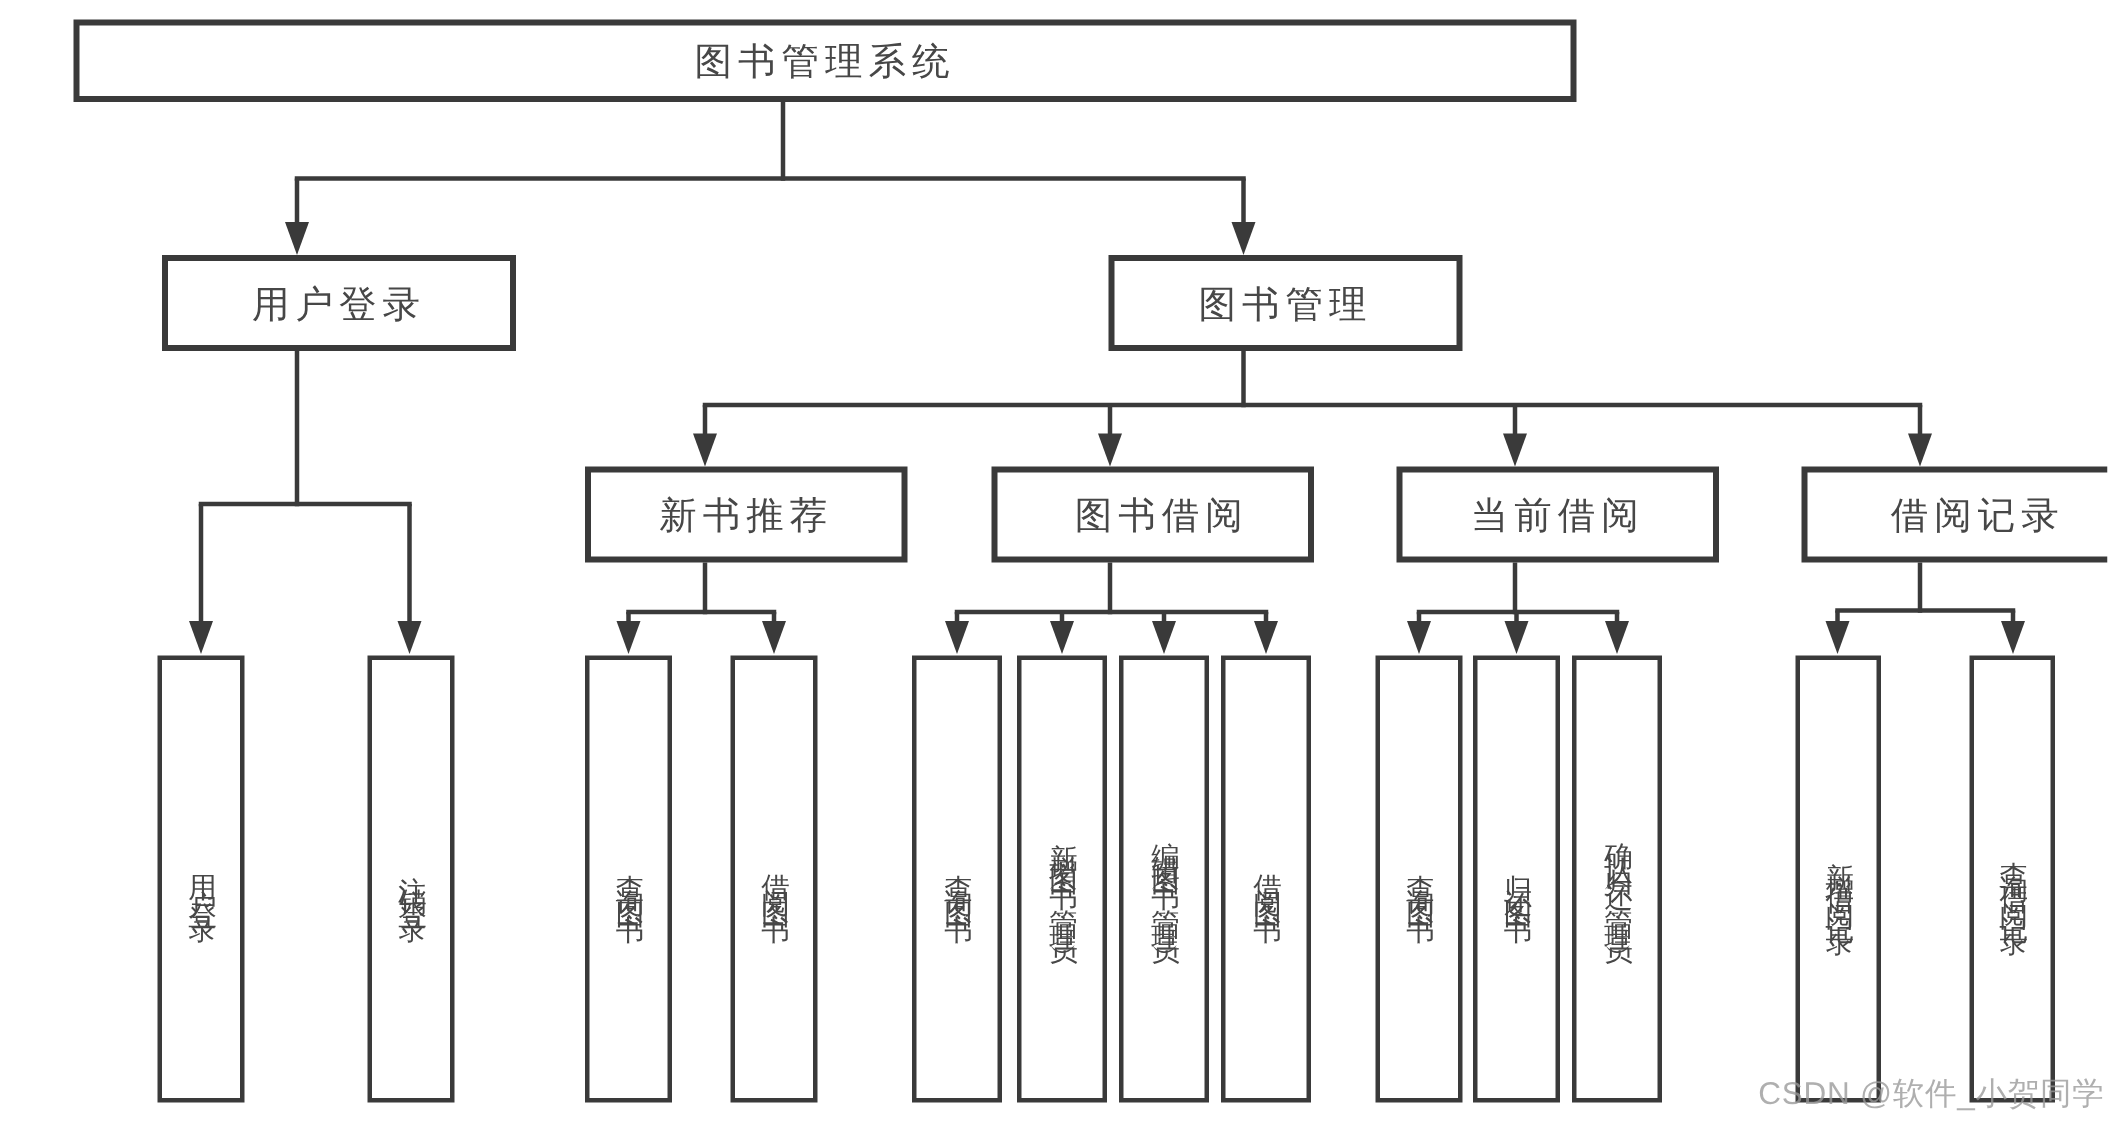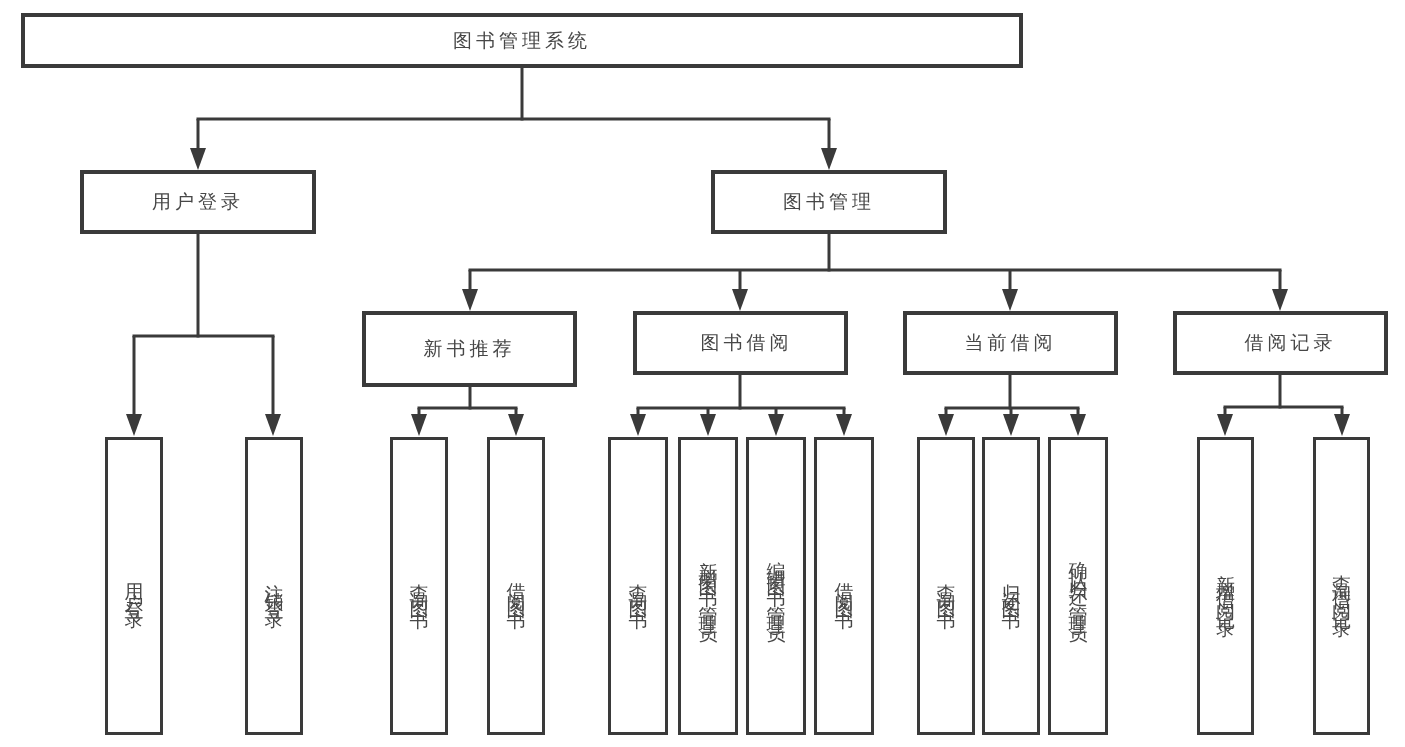--- a/index.html
+++ b/index.html
@@ -29,25 +29,26 @@
     fill: #3a3a3a;
   }
   .hbox {
     position: absolute;
     box-sizing: border-box;
     border: 4px solid #3a3a3a;
     background: #ffffff;
     display: flex;
     align-items: center;
     justify-content: center;
-    font-size: 19px;
+    font-size: 25px;
     letter-spacing: 4px;
     color: #474747;
     white-space: nowrap;
     z-index: 2;
+    margin-left: 28px;
   }
   .vbox {
     position: absolute;
     box-sizing: border-box;
     border: 3px solid #3a3a3a;
     background: #ffffff;
     writing-mode: vertical-rl;
     display: flex;
     align-items: center;
     justify-content: center;
@@ -147,21 +148,21 @@
       <line x1="1342" y1="407" x2="1342" y2="420"></line>
       <polygon points="1334,414 1350,414 1342,436"></polygon>
     </g>
   </svg>
 
   <div class="hbox" style="left:21px; top:13px; width:1002px; height:55px;">图书管理系统</div>
 
   <div class="hbox" style="left:80px; top:170px; width:236px; height:64px;">用户登录</div>
   <div class="hbox" style="left:711px; top:170px; width:236px; height:64px;">图书管理</div>
 
-  <div class="hbox" style="left:362px; top:311px; width:215px; height:76px;">新书推荐</div>
+  <div class="hbox" style="left:362px; top:311px; width:215px; height:64px;">新书推荐</div>
   <div class="hbox" style="left:633px; top:311px; width:215px; height:64px;padding-left:12px;">图书借阅</div>
   <div class="hbox" style="left:903px; top:311px; width:215px; height:64px;">当前借阅</div>
   <div class="hbox" style="left:1173px; top:311px; width:215px; height:64px;padding-left:20px;">借阅记录</div>
 
   <div class="vbox" style="left:105px; top:437px; width:58px; height:298px;">用户登录</div>
   <div class="vbox" style="left:245px; top:437px; width:58px; height:298px;">注销登录</div>
 
   <div class="vbox" style="left:390px; top:437px; width:58px; height:298px;">查询图书</div>
   <div class="vbox" style="left:487px; top:437px; width:58px; height:298px;">借阅图书</div>
 
@@ -170,14 +171,15 @@
   <div class="vbox" style="left:746px; top:437px; width:60px; height:298px;">编辑图书（管理员）</div>
   <div class="vbox" style="left:814px; top:437px; width:60px; height:298px;">借阅图书</div>
 
   <div class="vbox" style="left:917px; top:437px; width:58px; height:298px;">查询图书</div>
   <div class="vbox" style="left:982px; top:437px; width:58px; height:298px;">归还图书</div>
   <div class="vbox" style="left:1048px; top:437px; width:60px; height:298px;">确认归还（管理员）</div>
 
   <div class="vbox" style="left:1197px; top:437px; width:57px; height:298px;">新增借阅记录</div>
   <div class="vbox" style="left:1313px; top:437px; width:57px; height:298px;">查询借阅记录</div>
 
+  <div class="watermark">CSDN @软件_小贺同学</div>
 
 </div>
 
 </body></html>

